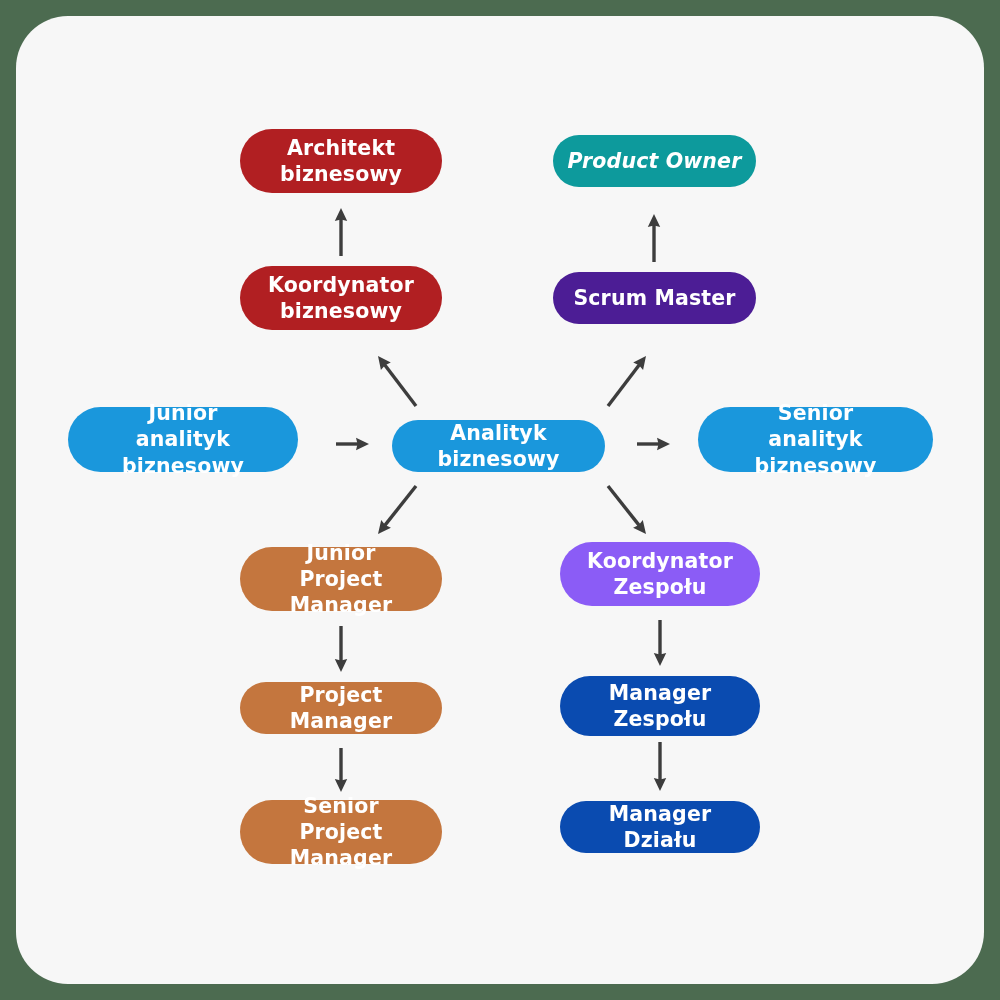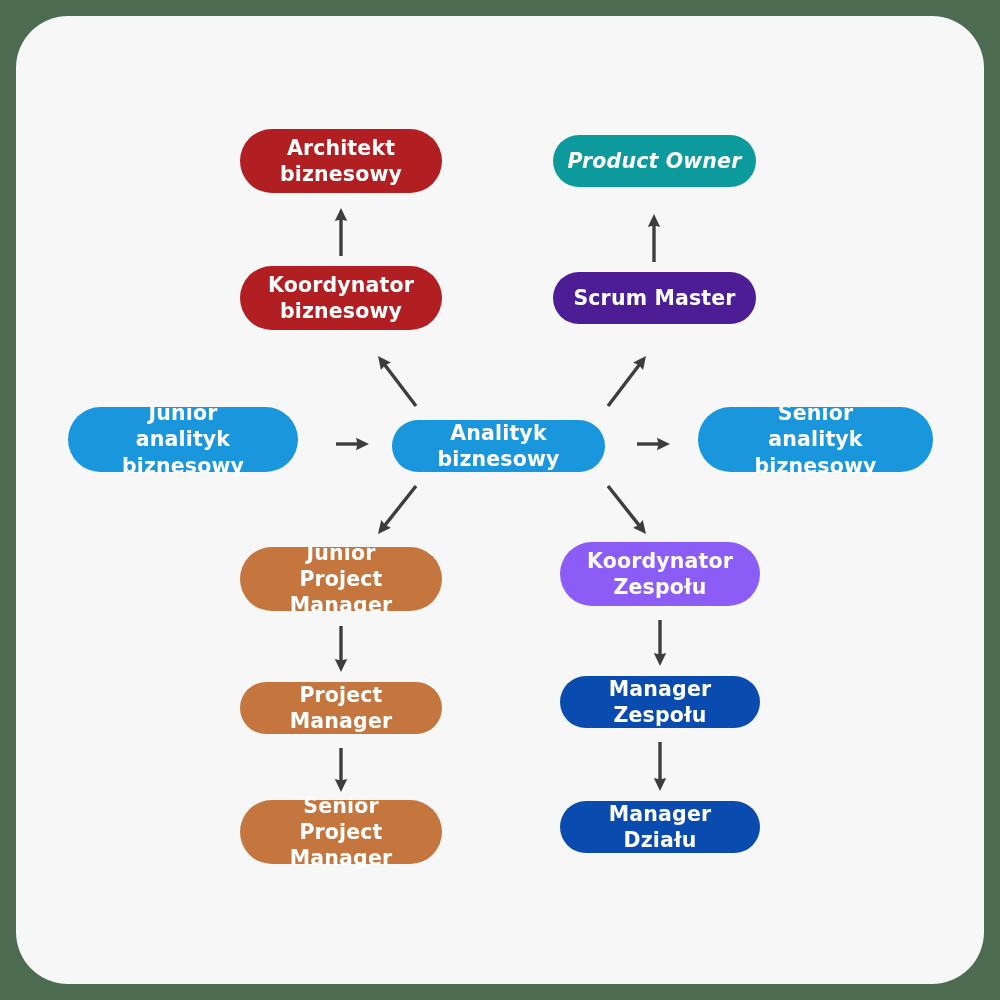--- a/index.html
+++ b/index.html
@@ -135,21 +135,21 @@
           <div class="node two-line" style="left: 52px; top: 391px; width: 230px; height: 65px; background: rgb(26, 151, 220);">Junior
 analityk biznesowy</div>
           <div class="node one-line" style="left: 376px; top: 404px; width: 213px; height: 52px; background: rgb(26, 151, 220);">Analityk biznesowy</div>
           <div class="node two-line" style="left: 682px; top: 391px; width: 235px; height: 65px; background: rgb(26, 151, 220);">Senior
 analityk biznesowy</div>
           <div class="node two-line" style="left: 224px; top: 531px; width: 202px; height: 64px; background: rgb(196, 118, 62);">Junior
 Project Manager</div>
           <div class="node two-line" style="left: 544px; top: 526px; width: 200px; height: 64px; background: #8b5cf6;">Koordynator
 Zespołu</div>
           <div class="node one-line" style="left: 224px; top: 666px; width: 202px; height: 52px; background: rgb(196, 118, 62);">Project Manager</div>
-          <div class="node one-line" style="left: 544px; top: 660px; width: 200px; height: 52px; background: rgb(10, 75, 176);">Manager Zespołu</div>
+          <div class="node one-line" style="left: 544px; top: 660px; width: 200px; height: 60px; background: rgb(10, 75, 176);">Manager Zespołu</div>
           <div class="node two-line" style="left: 224px; top: 784px; width: 202px; height: 64px; background: rgb(196, 118, 62);">Senior
 Project Manager</div>
           <div class="node one-line" style="left: 544px; top: 785px; width: 200px; height: 52px; background: rgb(10, 75, 176);">Manager Działu</div>
         </div>
 
     </div>
   </div>
 </div>
 
 </body></html>

